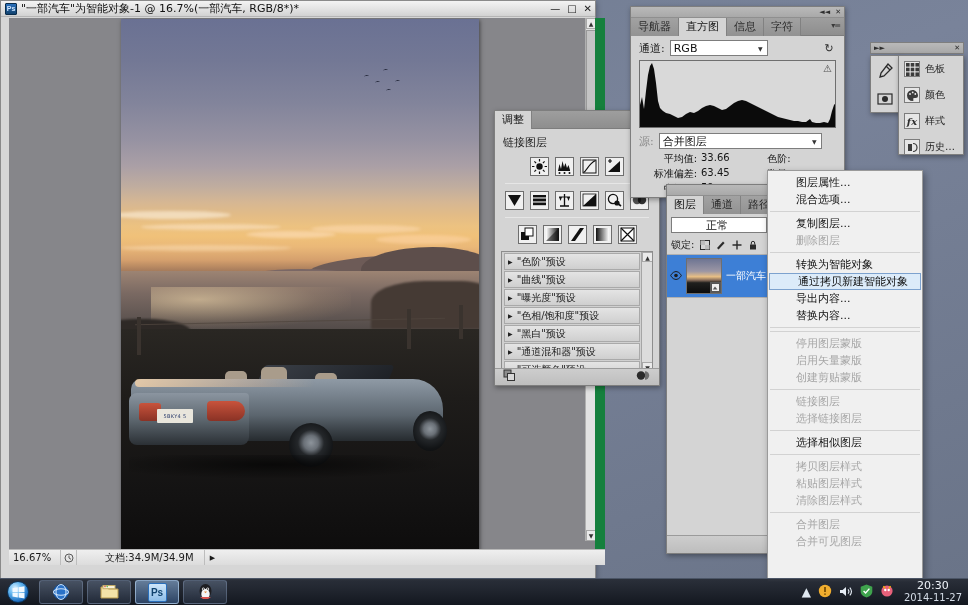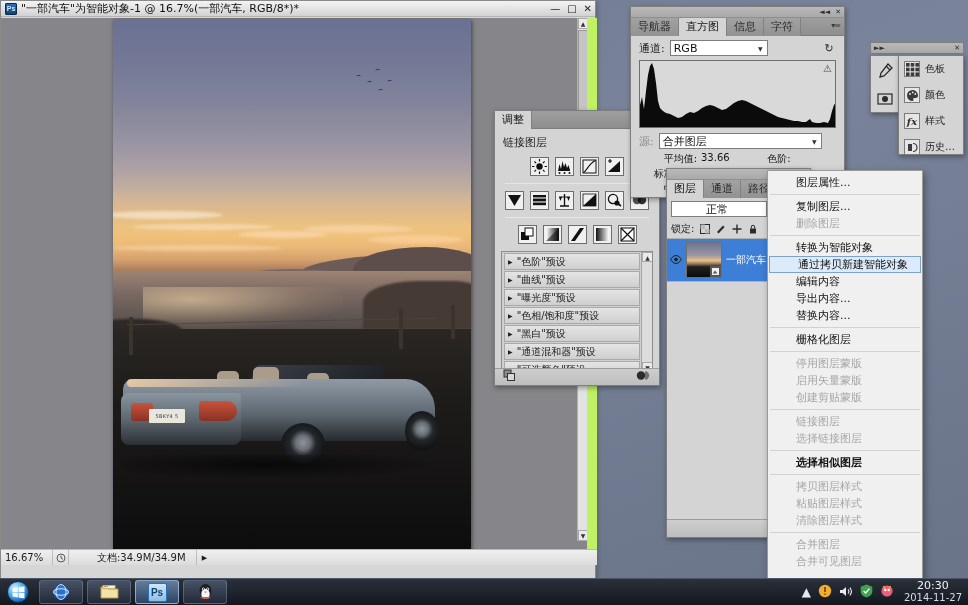--- a/index.html
+++ b/index.html
@@ -43,22 +43,22 @@
     border-radius: 1px;
   }
   .ps-title {
     font-size: 11px; color: #111; white-space: nowrap;
     font-family: "DejaVu Sans", sans-serif;
   }
   .winbtns { position: absolute; right: 3px; top: 0; display: flex; gap: 7px; align-items: center; height: 16px; }
   .winbtn { font-size: 10px; color: #222; line-height: 1; cursor: default; font-family: "DejaVu Sans", sans-serif; }
 
   .ps-body {
-    position: absolute; left: 0; top: 17px; width: 596px; height: 547px;
-    background: #bef264;
+    position: absolute; left: 8px; top: 17px; width: 596px; height: 547px;
+    background: #15803d;
   }
   
   .canvas-area {
     position: absolute; left: 0; top: 0; right: 10px; bottom: 12px;
     background: #86868a;
     overflow: hidden;
   }
   .doc-wrap {
     position: absolute; left: 112px; top: 1px; width: 358px; height: 540px;
     box-shadow: 1px 1px 4px rgba(0,0,0,.5);
@@ -304,21 +304,21 @@
   .stats {
     display: grid;
     grid-template-columns: 62px 1fr 52px 1fr;
     font-size: 10px; color: #141414;
     padding: 0 8px; row-gap: 1px;
   }
   .stat-k { text-align: right; padding-right: 4px; }
   .stat-v { text-align: left; }
 
   
-  #layers { left: 666px; top: 168px; width: 145px; height: 370px; }
+  #layers { left: 666px; top: 184px; width: 145px; height: 370px; }
   .lay-modes {
     display: flex; align-items: center; gap: 4px; padding: 3px 4px;
   }
   .lay-lock {
     display: flex; align-items: center; gap: 5px; padding: 2px 4px;
     font-size: 10px; color: #1c1c1c;
   }
   .lock-ico { width: 11px; height: 11px; display: flex; align-items: center; justify-content: center; font-size: 9px; color: #2b2b2b; }
   .layer-row {
     display: flex; align-items: center; gap: 4px;
@@ -383,21 +383,21 @@
     padding: 3px 0;
     overflow: hidden;
     margin-left: 20px;
   }
   .mi {
     height: 17px; line-height: 17px;
     padding-left: 28px; font-size: 11px; color: #111;
     white-space: nowrap;
   }
   .mi.dim { color: #a6a6a6; }
-  .mi.bold { font-weight: bold; padding-left: 28px; }
+  .mi.bold { font-weight: normal; padding-left: 28px; }
   .mi.hl {
     background: #dcebf9; border: 1px solid #7da2ce;
     height: 17px; line-height: 15px;
     margin: 0 1px;
   }
   .msep { height: 1px; background: #d2d2d2; margin: 3px 2px 3px 2px; }
 
   
   .taskbar {
     position: absolute; left: 0; bottom: 0; width: 968px; height: 27px;
@@ -913,31 +913,30 @@
             <path d="M2 3h4v7H2z" fill="#3b3b3b"></path>
             <path d="M7 2.5c2.5 0 4 2 4 4s-1.5 4-4 4" fill="none" stroke="#3b3b3b" stroke-width="1.2"></path>
           </svg>
       </span>
       <span>历史…</span>
     </div>
   </div>
 
   <div id="ctxmenu">
       <div class="mi">图层属性...</div>
+      <div class="mi">混合选项...</div>
       <div class="msep"></div>
       <div class="mi">复制图层...</div>
       <div class="mi dim">删除图层</div>
       <div class="msep"></div>
       <div class="mi">转换为智能对象</div>
       <div class="mi hl">通过拷贝新建智能对象</div>
-      <div class="mi">编辑内容</div>
       <div class="mi">导出内容...</div>
       <div class="mi">替换内容...</div>
       <div class="msep"></div>
-      <div class="mi">栅格化图层</div>
       <div class="msep"></div>
       <div class="mi dim">停用图层蒙版</div>
       <div class="mi dim">启用矢量蒙版</div>
       <div class="mi dim">创建剪贴蒙版</div>
       <div class="msep"></div>
       <div class="mi dim">链接图层</div>
       <div class="mi dim">选择链接图层</div>
       <div class="msep"></div>
       <div class="mi bold">选择相似图层</div>
       <div class="msep"></div>

